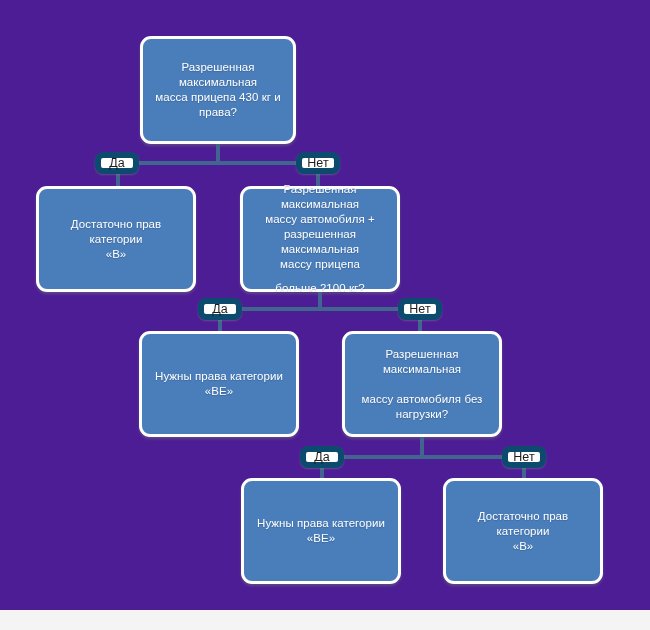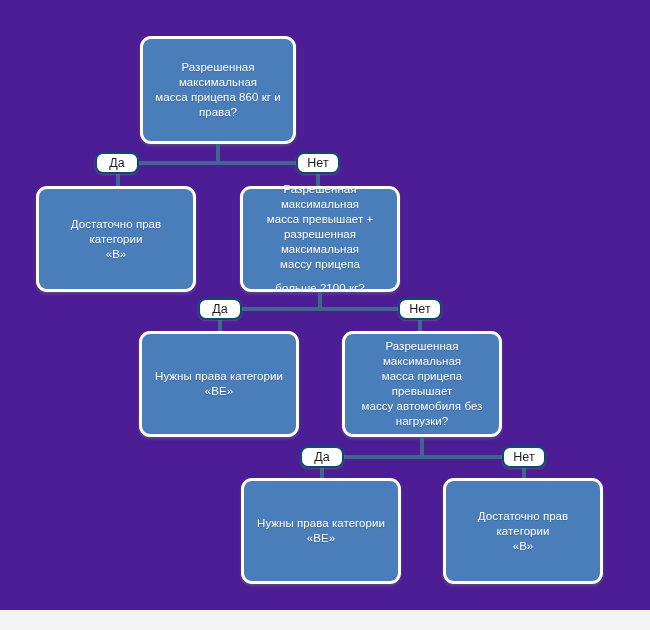--- a/index.html
+++ b/index.html
@@ -53,41 +53,41 @@
   .node .gap {
     display: block;
     height: 9px;
   }
 
   
   .chip {
     position: absolute;
     box-sizing: border-box;
     background: #ffffff;
-    border: 2px solid #0c4a6e;
+    border: 6px solid #0c4a6e;
     border-radius: 8px;
     color: #1d1d1d;
     font-size: 12.5px;
     line-height: 1;
     display: flex;
     align-items: center;
     justify-content: center;
     z-index: 5;
     box-shadow: 0 1px 2px rgba(140,140,140,0.4);
   }
 </style>
 </head>
 <body>
 
 <div id="canvas">
 
   <div class="node" style="left:140px; top:36px; width:156px; height:108px;">
     <span class="txt">
       <span>Разрешенная максимальная</span><br>
-      <span>масса прицепа 860 кг и</span><br>
+      <span>масса прицепа 430 кг и</span><br>
       <span>права?</span>
     </span>
   </div>
 
   <div class="conn v" style="left:216px; top:144px; height:21px;"></div>
 
   <div class="conn h" style="left:118px; top:161px; width:200px;"></div>
 
   <div class="conn v" style="left:116px; top:161px; height:28px;"></div>
 
@@ -99,21 +99,21 @@
   <div class="node" style="left:36px; top:186px; width:160px; height:106px;">
     <span class="txt">
       <span>Достаточно прав категории</span><br>
       <span>«В»</span>
     </span>
   </div>
 
   <div class="node" style="left:240px; top:186px; width:160px; height:106px;">
     <span class="txt">
       <span>Разрешенная максимальная</span><br>
-      <span>масса превышает +</span><br>
+      <span>массу автомобиля +</span><br>
       <span>разрешенная максимальная</span><br>
       <span>массу прицепа</span>
       <span class="gap"></span>
       <span>больше 2100 кг?</span>
     </span>
   </div>
 
   <div class="conn v" style="left:318px; top:292px; height:19px;"></div>
   <div class="conn h" style="left:220px; top:307px; width:200px;"></div>
   <div class="conn v" style="left:218px; top:307px; height:27px;"></div>
@@ -125,21 +125,21 @@
   <div class="node" style="left:139px; top:331px; width:160px; height:106px;">
     <span class="txt">
       <span>Нужны права категории</span><br>
       <span>«ВЕ»</span>
     </span>
   </div>
 
   <div class="node" style="left:342px; top:331px; width:160px; height:106px;">
     <span class="txt">
       <span>Разрешенная максимальная</span><br>
-      <span>масса прицепа превышает</span><br>
+      <br>
       <span>массу автомобиля без</span><br>
       <span>нагрузки?</span>
     </span>
   </div>
 
   <div class="conn v" style="left:420px; top:437px; height:18px;"></div>
   <div class="conn h" style="left:322px; top:455px; width:202px;"></div>
   <div class="conn v" style="left:320px; top:455px; height:26px;"></div>
   <div class="conn v" style="left:522px; top:455px; height:26px;"></div>
 

